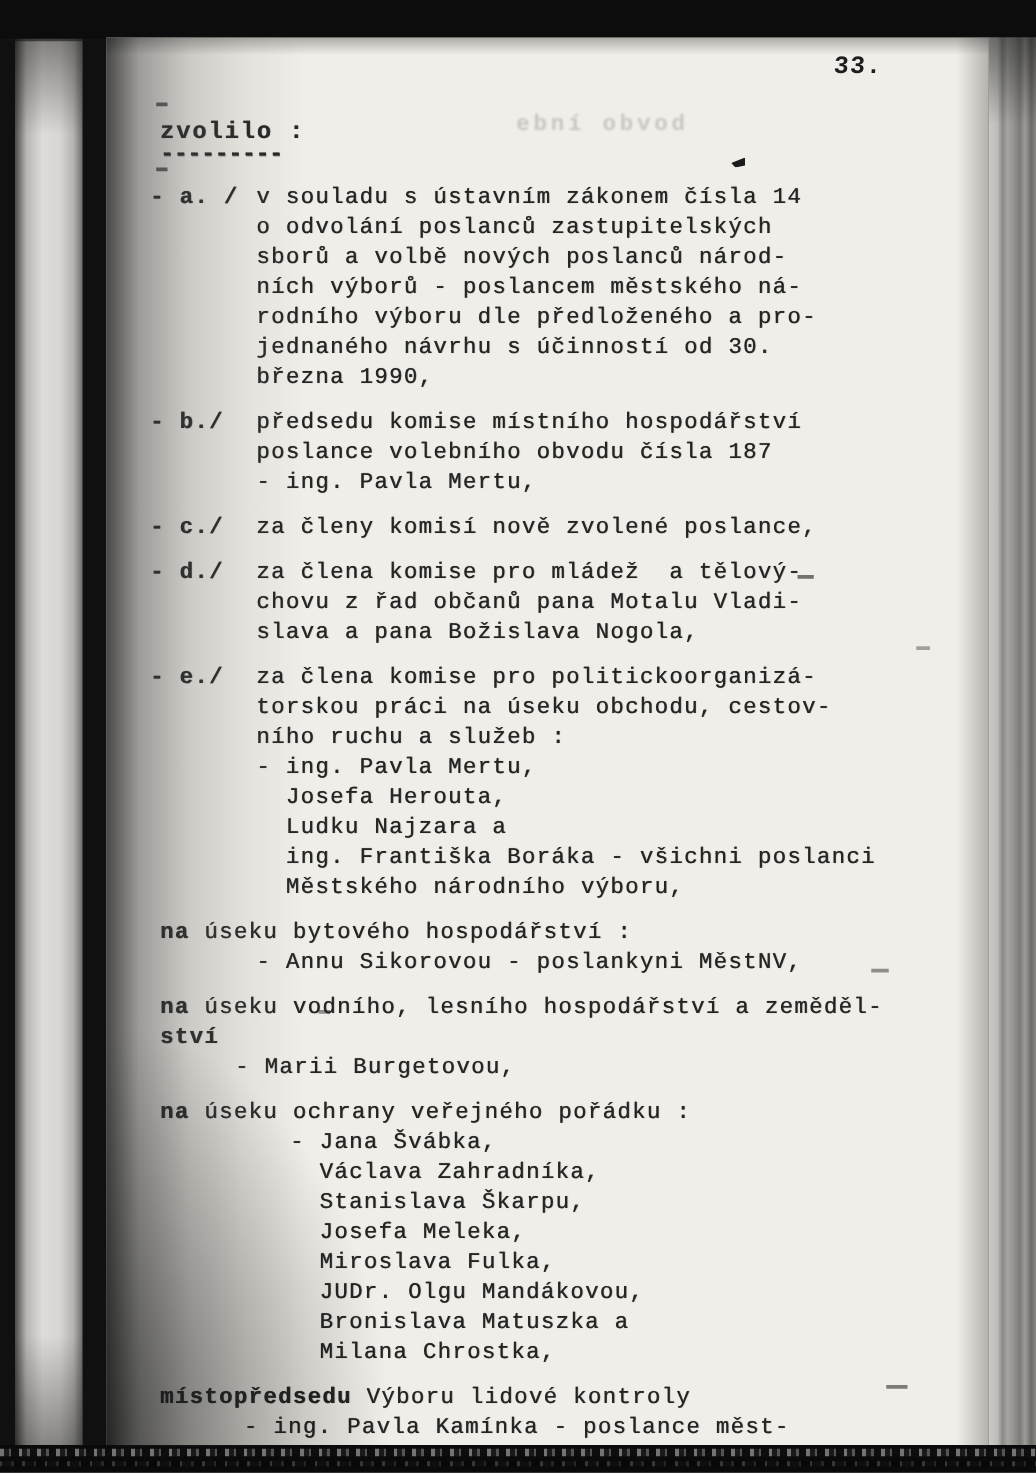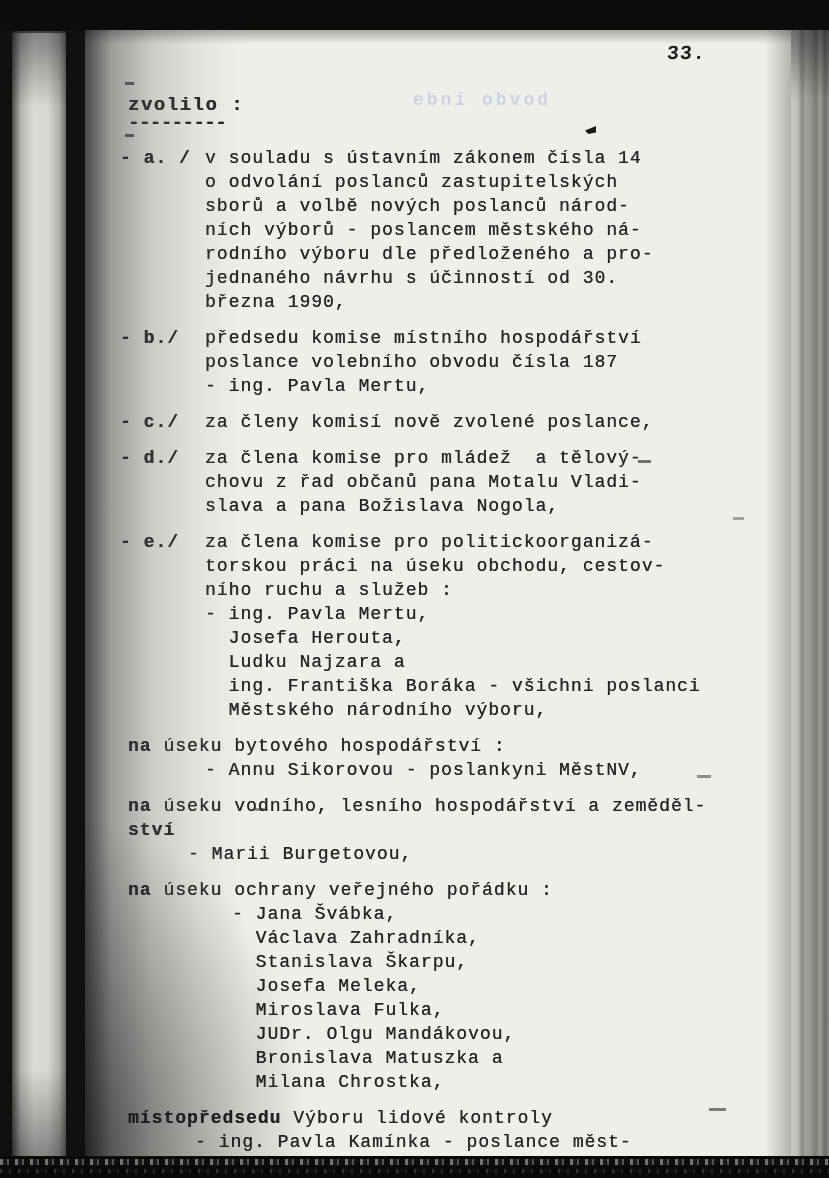--- a/index.html
+++ b/index.html
@@ -92,21 +92,21 @@
   .item .body{flex:1;}
   .sec-title .lead{font-weight:bold;}
   .sec-title2{font-weight:bold;}
   .entries-1{margin-left:77px;}
   .entries-2{margin-left:60px;}
   .entries-3{margin-left:104px;}
   .entries-4{margin-left:67px;}
   
   .ghost-text{
     position:absolute;z-index:1;left:328px;top:60px;
-    font-size:18px;font-weight:bold;letter-spacing:3px;color:#1d4ed8;
+    font-size:18px;font-weight:bold;letter-spacing:3px;color:#000000;
     opacity:.17;filter:blur(.7px);white-space:pre;
   }
   .margin-dash{position:absolute;z-index:2;width:9px;height:3px;background:#3c3c3c;opacity:.8;}
   .md-1{left:40px;top:52px;}
   .md-2{left:40px;top:104px;}
   .corner-mark{
     position:absolute;z-index:2;left:500px;top:96px;width:11px;height:8px;background:#1b1b1b;
     clip-path:polygon(0 55%,100% 0,100% 80%,30% 100%);
   }
   .stray-dash{position:absolute;z-index:2;background:#2e2e2e;height:3px;}

